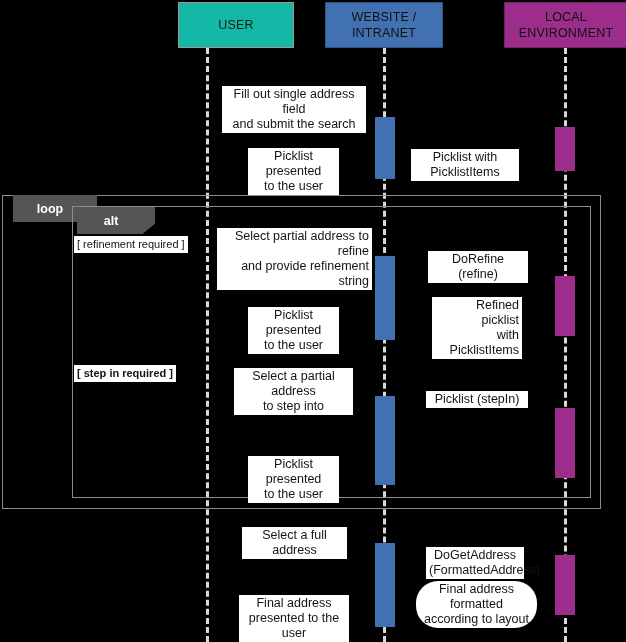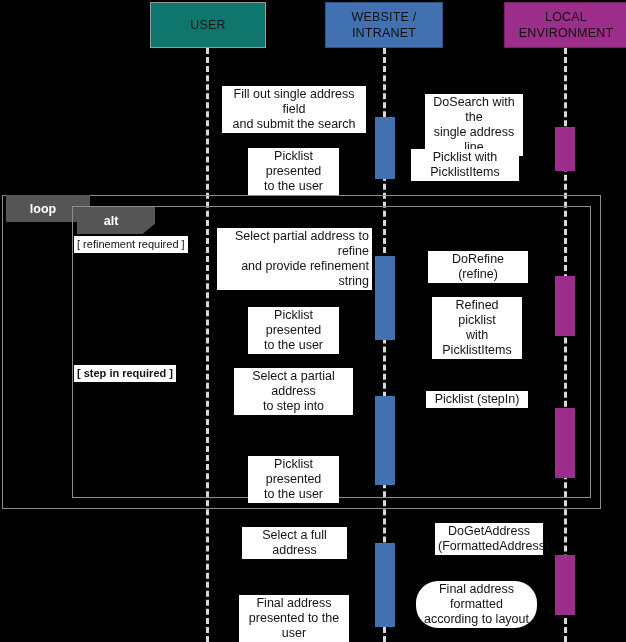--- a/index.html
+++ b/index.html
@@ -30,22 +30,23 @@
     display: flex;
     align-items: center;
     justify-content: center;
     text-align: center;
     font-size: 12.5px;
     line-height: 16px;
     color: #1a1a1a;
     letter-spacing: 0.2px;
   }
   .p-user {
-    background: #0f766e;
+    background: #14b8a6;
     border: 1px solid #9a9a9a;
+    margin-left: 28px;
   }
   .p-web {
     background: #4171b0;
     border: 1px solid #2c5party;
     border: 1px solid #2c5386;
     color: #111111;
   }
   .p-local {
     background: #9c2d8a;
     border: 1px solid #72205f;
@@ -106,21 +107,21 @@
 </head>
 <body>
 
 <div id="diagram">
 
   <div class="lifeline" style="left:206px; top:48px; height:594px;"></div>
   <div class="lifeline" style="left:383px; top:48px; height:594px;"></div>
   <div class="lifeline" style="left:564px; top:48px; height:594px;"></div>
 
   <div class="fragment" style="left:2px; top:195px; width:599px; height:314px;"></div>
-  <div class="frag-tab" style="left:6px; top:195px; width:84px; height:27px;">loop</div>
+  <div class="frag-tab" style="left:13px; top:195px; width:84px; height:27px;">loop</div>
 
   <div class="fragment" style="left:72px; top:206px; width:519px; height:292px;"></div>
   <div class="frag-tab" style="left:77px; top:207px; width:78px; height:27px;">alt</div>
 
   <div class="guard" style="left:74px; top:236px;">[ refinement required ]</div>
   <div class="guard" style="left:74px; top:365px;font-weight:bold;">[ step in required ]</div>
 
   <div class="participant p-user" style="left:150px; top:2px; width:116px; height:46px;">
     <span>USER</span>
   </div>
@@ -143,50 +144,48 @@
 
   <div class="activation act-web" style="left:375px; top:396px; width:20px; height:89px;"></div>
   <div class="activation act-local" style="left:555px; top:408px; width:20px; height:70px;"></div>
 
   <div class="activation act-web" style="left:375px; top:543px; width:20px; height:84px;"></div>
   <div class="activation act-local" style="left:555px; top:555px; width:20px; height:60px;"></div>
 
   <div class="msg" style="left:222px; top:86px; width:144px;">Fill out single address field
 and submit the search</div>
 
-  <div class="msg" style="left:425px; top:94px; width:98px;">DoSearch with the
-single address line</div>
 
   <div class="msg" style="left:411px; top:149px; width:108px;">Picklist with PicklistItems</div>
 
   <div class="msg" style="left:248px; top:148px; width:91px;">Picklist presented
 to the user</div>
 
   <div class="msg" style="left:217px; top:228px; width:155px;text-align:right;">Select partial address to refine
 and provide refinement string</div>
 
   <div class="msg" style="left:428px; top:251px; width:100px;">DoRefine (refine)</div>
 
-  <div class="msg" style="left:432px; top:297px; width:90px;">Refined picklist
+  <div class="msg" style="left:432px; top:297px; width:90px;text-align:right;">Refined picklist
 with PicklistItems</div>
 
   <div class="msg" style="left:248px; top:307px; width:91px;">Picklist presented
 to the user</div>
 
   <div class="msg" style="left:234px; top:368px; width:119px;">Select a partial address
 to step into</div>
 
   <div class="msg" style="left:426px; top:391px; width:102px;">Picklist (stepIn)</div>
 
   <div class="msg" style="left:248px; top:456px; width:91px;">Picklist presented
 to the user</div>
 
   <div class="msg" style="left:242px; top:527px; width:105px;">Select a full address</div>
 
-  <div class="msg" style="left:426px; top:523px; width:108px;margin-left:9px;">DoGetAddress
+  <div class="msg" style="left:426px; top:547px; width:98px;">DoGetAddress
 (FormattedAddress)</div>
 
   <div class="msg" style="left:416px; top:581px; width:121px;border-radius:22px;">Final address formatted
 according to layout</div>
 
   <div class="msg" style="left:239px; top:595px; width:110px;">Final address
 presented to the user</div>
 
 </div>
 

